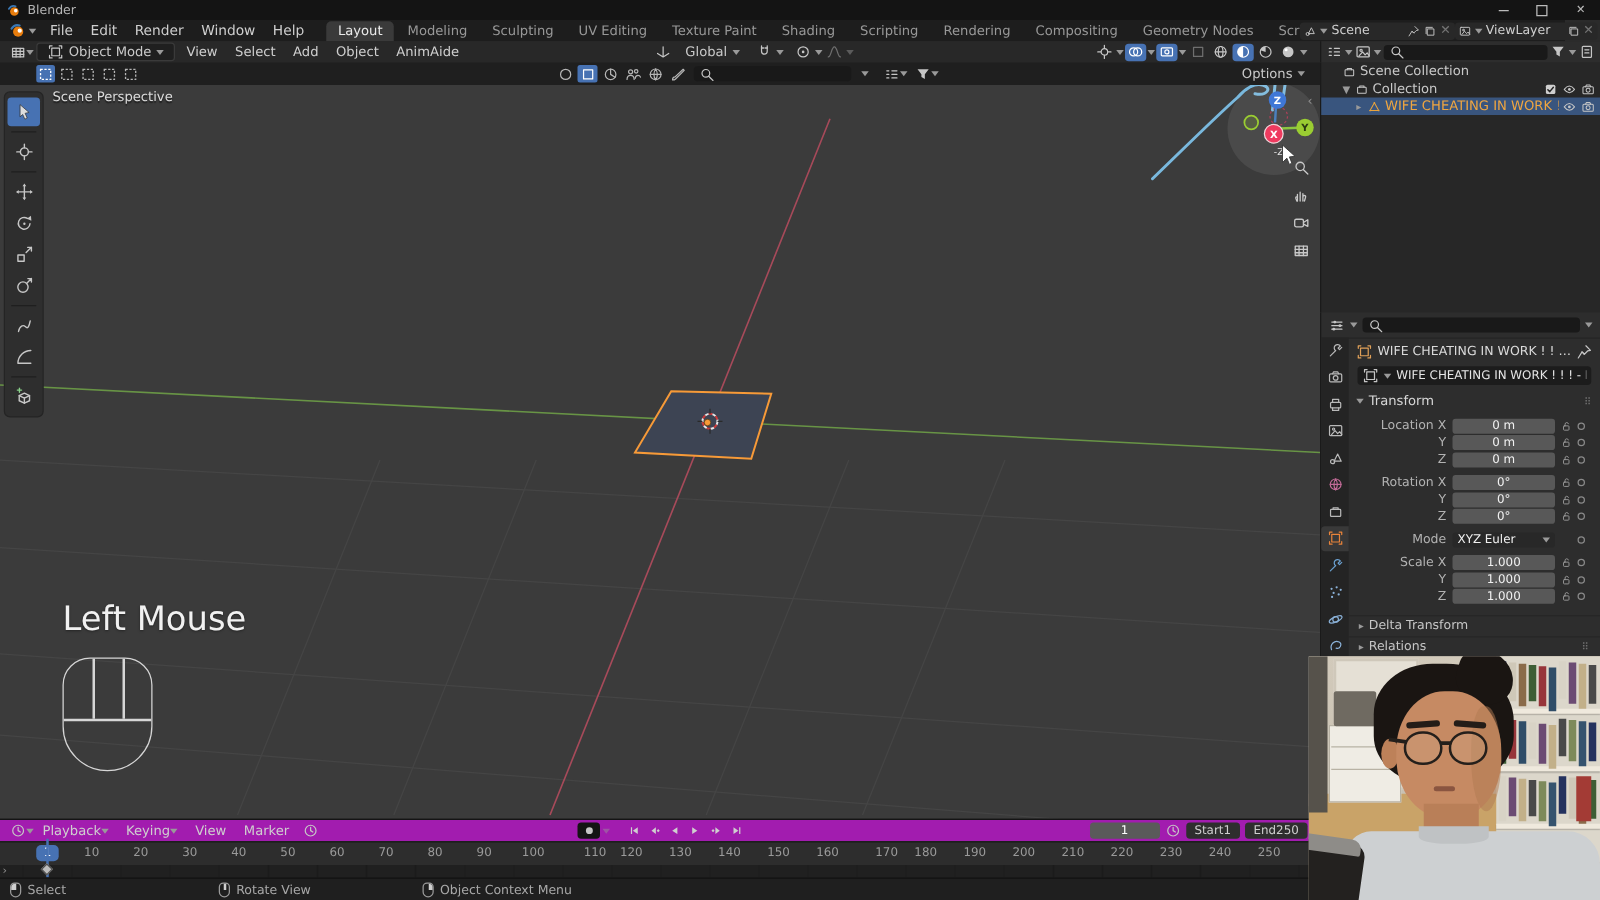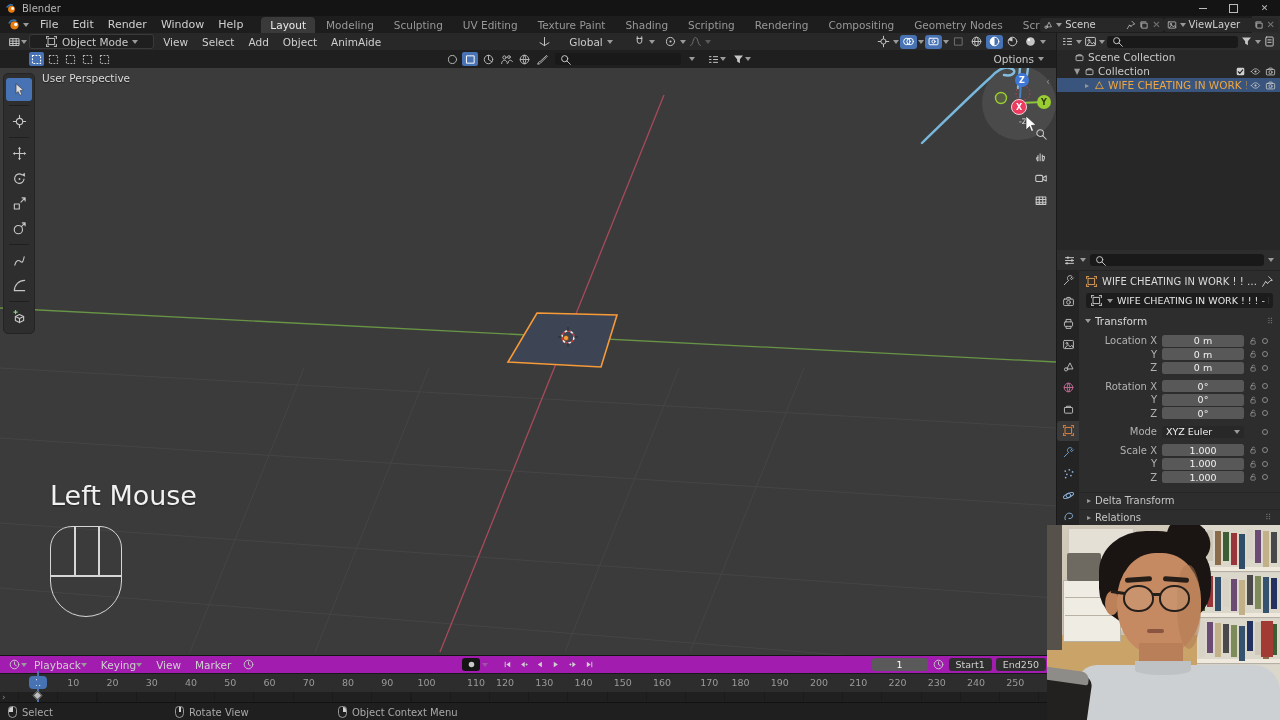--- a/index.html
+++ b/index.html
@@ -26,21 +26,21 @@
   .tabs{display:flex;height:100%;margin-left:10px;}
   .tab{padding:0 9px;margin:1px 1px 0 1px;color:#989898;border-radius:4px 4px 0 0;display:flex;align-items:center;font-size:10.5px;}
   .tab.active{background:#3a3a3a;color:#eaeaea;}
   .scenebar{position:absolute;right:2px;top:16px;height:17px;display:flex;align-items:center;gap:0;}
   .selector{display:flex;align-items:center;background:#282828;border-radius:3px;height:14px;padding:0 3px;gap:3px;font-size:10px;color:#d0d0d0;}
   .selector .icsvg{width:10px;height:10px;}
   .dim{opacity:.45;}
 
   
   .vheader{position:absolute;left:0;top:33px;width:1056px;height:17px;background:#282828;display:flex;align-items:center;font-size:10.5px;}
-  .dd{background:#1f1f1f;border:1px solid #3a3a3a;border-radius:3px;display:flex;align-items:center;gap:4px;padding:0 15px;height:13px;margin:0 2px;}
+  .dd{background:#1f1f1f;border:1px solid #3a3a3a;border-radius:3px;display:flex;align-items:center;gap:4px;padding:0 8px;height:13px;margin:0 2px;}
   .hgroup{display:flex;align-items:center;gap:1px;}
   .tgl{width:17px;height:14px;border-radius:3px;display:flex;align-items:center;justify-content:center;}
   .tgl.on{background:#4772b3;}
   .chev{width:0;height:0;border:3px solid transparent;border-top:4px solid #9a9a9a;margin-top:3px;}
 
   
   .oheader{position:absolute;left:1056px;top:33px;width:224px;height:17px;background:#2d2d2d;display:flex;align-items:center;gap:2px;padding:0 4px;box-sizing:border-box;border-left:1px solid #1a1a1a;}
   .searchpill{background:#191919;border-radius:3px;height:12px;display:flex;align-items:center;padding:0 4px;gap:3px;flex:1;}
   .outliner{position:absolute;left:1056px;top:50px;width:224px;height:200px;background:#272727;border-left:1px solid #1a1a1a;box-sizing:border-box;font-size:10.5px;}
   .orow{display:flex;align-items:center;height:14px;gap:3px;padding-right:4px;white-space:nowrap;overflow:hidden;}
@@ -575,21 +575,21 @@
           <circle cx="1001" cy="30" r="5.5" fill="#7a9632" fill-opacity="0.25" stroke="#9acd32" stroke-width="1.4"></circle>
           <circle cx="1022" cy="12" r="7" fill="#3f77d6"></circle>
           <text x="1022" y="15" font-size="8" font-weight="bold" fill="#fff" text-anchor="middle" font-family="DejaVu Sans">Z</text>
           <circle cx="1044" cy="34" r="7" fill="#9acd32"></circle>
           <text x="1044" y="37" font-size="8" font-weight="bold" fill="#2b3a12" text-anchor="middle" font-family="DejaVu Sans">Y</text>
           <circle cx="1019" cy="39" r="7.5" fill="#ef3a5f" stroke="#f0d5da" stroke-width="1"></circle>
           <text x="1019" y="42" font-size="8" font-weight="bold" fill="#fff" text-anchor="middle" font-family="DejaVu Sans">X</text>
           <text x="1023" y="56" font-size="7.5" fill="#e4e4e4" text-anchor="middle" font-family="DejaVu Sans">-Z</text>
           <polygon points="1026,48 1026,62 1029.5,58.5 1031.5,63.5 1033.5,62.5 1031.5,57.5 1036,57" fill="#fff" stroke="#333" stroke-width="0.7"></polygon>
         </svg></div>
-    <div class="vplabel">User Perspective</div>
+    <div class="vplabel">Scene Perspective</div>
     <div class="toolbar" id="toolshelf">
         <div class="tbtn active">
           <svg class="icsvg" viewBox="0 0 16 16" style="color:#fff" fill="none" stroke="currentColor" stroke-width="1.2" stroke-linecap="round" stroke-linejoin="round">
             <path d="M4.5 2 12 8.5 8.6 9.2l1.8 4-2 1-1.8-4L4.5 12Z" fill="#ddd" stroke="#333" stroke-width="0.6"></path>
           </svg>
           <span class="ic"></span>
         </div>
         <div class="tsep"></div>
         <div class="tbtn">
           <svg class="icsvg" viewBox="0 0 16 16" style="color:#c6c6c6" fill="none" stroke="currentColor" stroke-width="1.2" stroke-linecap="round" stroke-linejoin="round">

